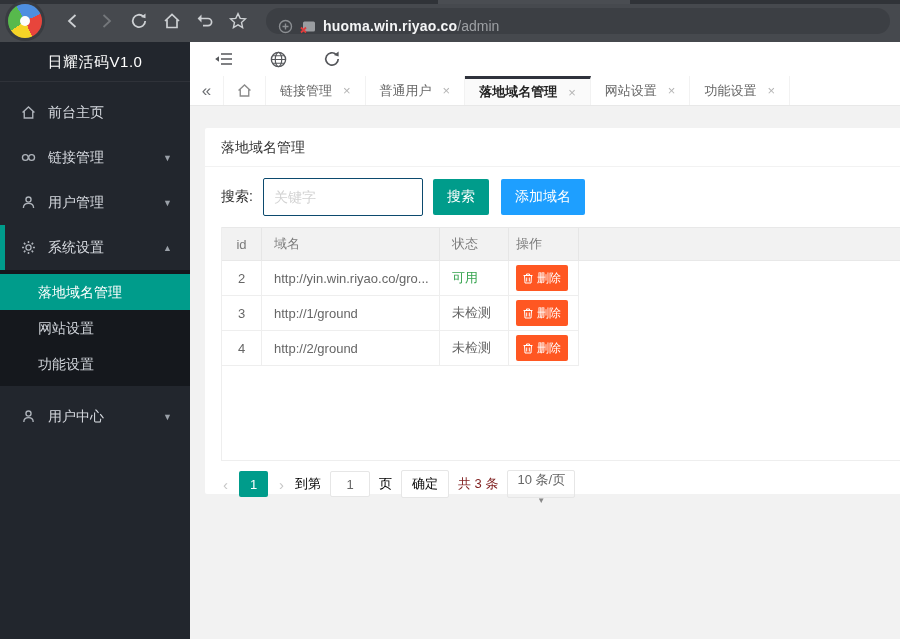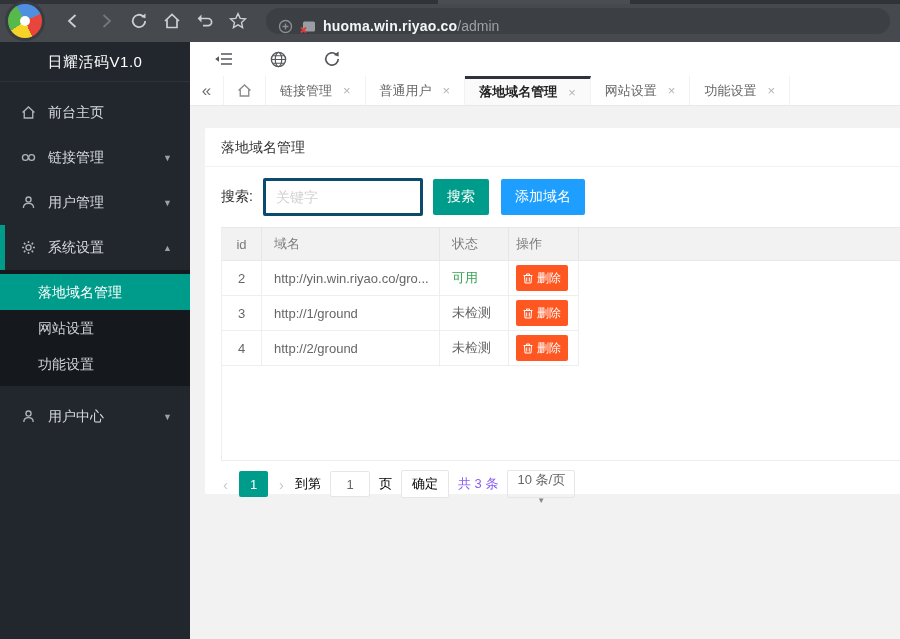--- a/index.html
+++ b/index.html
@@ -45,21 +45,21 @@
   .tab.home-tab { padding:0 12px; }
   .tab .close { margin-left:11px; color:#b4b4b4; font-size:13px; }
   .tab.active { border-top:3px solid #2f323c; background:#fafafa; color:#222; font-weight:bold; }
   .tab.active .close { font-weight:normal; }
 
   
   #card { position:absolute; left:15px; top:86px; width:720px; height:366px; background:#fff; border-radius:2px; }
   #card-header { padding:11px 16px 9px; font-size:14px; color:#333; border-bottom:1px solid #f2f2f2; }
   #search-row { padding:11px 16px; display:flex; align-items:center; }
   #search-label { font-size:14px; color:#333; margin-right:10px; }
-  #search-input { width:160px; height:38px; border:3px solid #0c4a6e; border-radius:2px; padding:16px 10px; font-size:14px; color:#333; outline:none; }
+  #search-input { width:160px; height:38px; border:1px solid #0c4a6e; border-radius:2px; padding:16px 10px; font-size:14px; color:#333; outline:none; }
   #search-input::placeholder { color:#d2d2d2; }
   .btn { height:36px; border:none; border-radius:2px; color:#fff; font-size:14px; padding:0 14px; cursor:pointer; font-family:Liberation Sans, sans-serif; }
   #search-btn { background:#009c8b; margin-left:10px; }
   #add-btn { background:#1e9fff; margin-left:12px; }
 
   #table-region { margin-left:16px; width:704px; height:234px; border-left:1px solid #eee; border-bottom:1px solid #eee; }
   .thead { display:flex; height:34px; border-top:1px solid #e8e8e8; border-bottom:1px solid #e8e8e8; }
   .thead .cell { background:#f2f2f2; color:#7a7a7a; font-size:13px; display:flex; align-items:center; border-right:1px solid #e6e6e6; }
   .thead .filler { background:#f2f2f2; border-right:none; }
   .trow { display:flex; height:35px; }
@@ -72,21 +72,21 @@
   .filler { flex:1; }
   .status-txt.ok { color:#36a44f; }
   .del-btn { background:#ff5722; color:#fff; border:none; border-radius:2px; height:26px; padding:0 7px; font-size:12px; display:flex; align-items:center; gap:4px; cursor:pointer; font-family:inherit; }
 
   #pagination { height:46px; display:flex; align-items:center; padding-left:16px; font-size:13px; color:#666; gap:9px; }
   .pg-arrow { color:#c6c6c6; font-size:15px; padding:0 2px; cursor:pointer; }
   #pg-current { width:29px; height:26px; background:#009c8b; color:#fff; border-radius:2px; display:flex; align-items:center; justify-content:center; font-size:13px; }
   .pg-label { color:#000000; }
   #pg-goto { width:40px; height:26px; border:1px solid #e6e6e6; border-radius:2px; text-align:center; font-size:13px; color:#666; outline:none; }
   #pg-confirm { height:28px; background:#fff; border:1px solid #e6e6e6; border-radius:2px; color:#000000; font-size:13px; padding:0 10px; cursor:pointer; font-family:inherit; }
-  #pg-total { color:#8b5cf6; }
+  #pg-total { color:#7f1d1d; }
   #pg-size { height:28px; border:1px solid #e6e6e6; border-radius:2px; display:flex; align-items:center; padding:0 9px; gap:7px; cursor:pointer;flex-direction:column; }
   #pg-size .arr { font-size:8px; color:#888; }
 
   #watermark { position:absolute; left:24px; top:466px; font-family:"DejaVu Serif","Liberation Serif",serif; font-size:31px; letter-spacing:1px; color:rgba(242,242,242,.15); -webkit-text-stroke:1.2px #b0b0b0; white-space:nowrap; }
 </style>
 </head>
 <body>
 
 <header id="browser-bar">
   <div id="tab-sliver">

